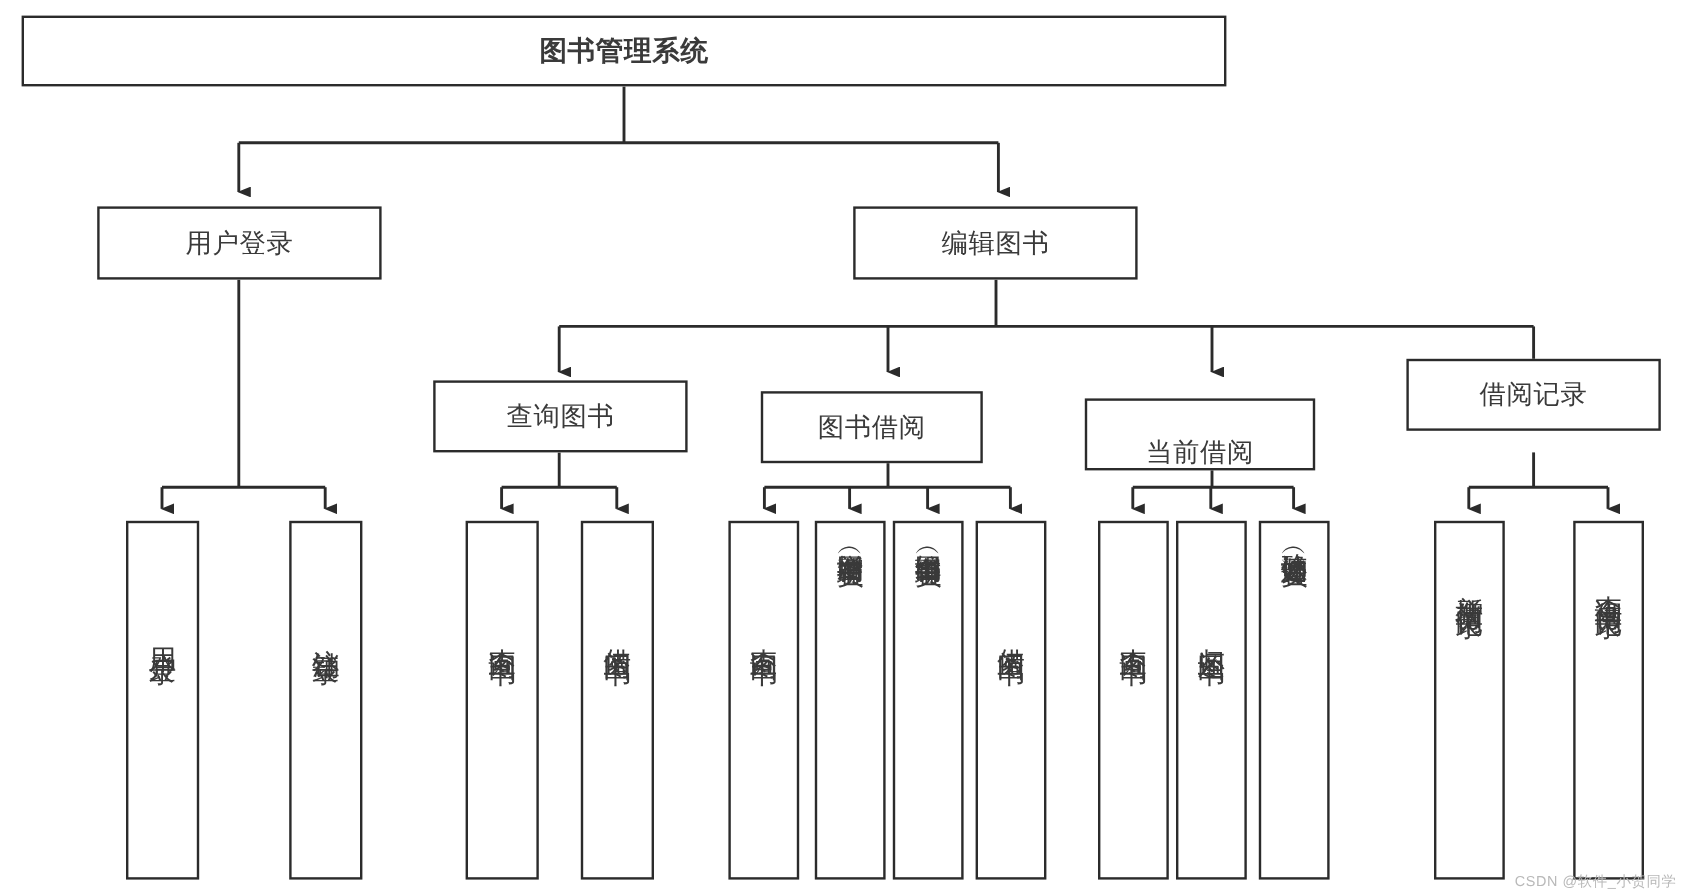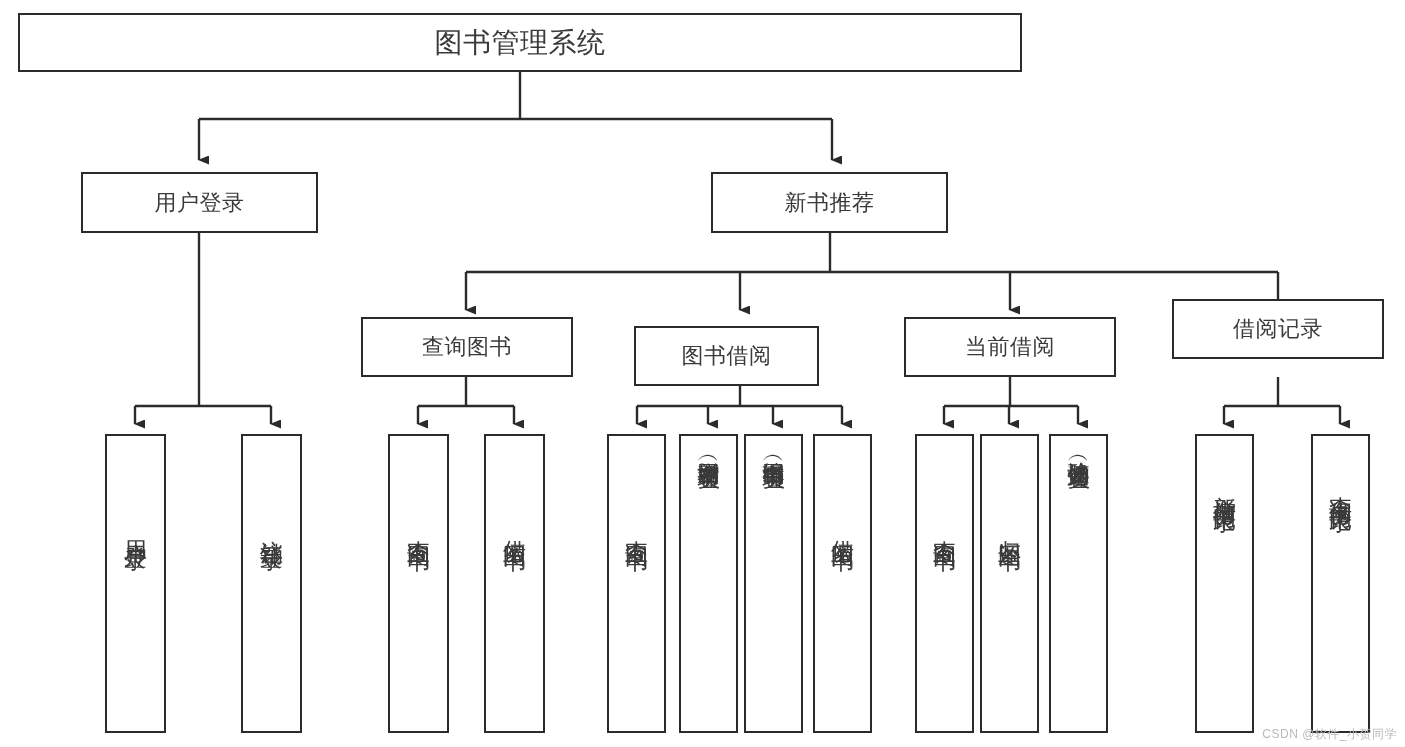--- a/index.html
+++ b/index.html
@@ -57,21 +57,22 @@
     text-orientation: upright;
     font-size: 23px;
     letter-spacing: 3px;
     line-height: 1;
   }
   .node.vert.tight .node-label {
     font-size: 22px;
     letter-spacing: 1px;
   }
   #title-node .node-label {
-    font-size: 28px;
+    font-size: 23px;
+    font-weight: bold;
   }
   .watermark {
     position: absolute;
     right: 8px;
     bottom: 4px;
     font-size: 12px;
     color: #b9b9b9;
     letter-spacing: 0.5px;
     white-space: pre;
   }
@@ -132,30 +133,30 @@
   </svg>
 
   <div class="node horiz" id="title-node" style="left:18px; top:13px; width:1004px; height:59px;">
     <span class="node-label">图书管理系统</span>
   </div>
 
   <div class="node horiz" style="left:81px; top:172px; width:237px; height:61px;">
     <span class="node-label">用户登录</span>
   </div>
   <div class="node horiz" style="left:711px; top:172px; width:237px; height:61px;">
-    <span class="node-label">新书推荐</span>
+    <span class="node-label">编辑图书</span>
   </div>
 
   <div class="node horiz" style="left:361px; top:317px; width:212px; height:60px;">
     <span class="node-label">查询图书</span>
   </div>
   <div class="node horiz" style="left:634px; top:326px; width:185px; height:60px;">
     <span class="node-label">图书借阅</span>
   </div>
-  <div class="node horiz" style="left:904px; top:317px; width:212px; height:60px;">
+  <div class="node horiz" style="left:904px; top:332px; width:192px; height:60px;align-items:flex-end;">
     <span class="node-label">当前借阅</span>
   </div>
   <div class="node horiz" style="left:1172px; top:299px; width:212px; height:60px;">
     <span class="node-label">借阅记录</span>
   </div>
 
   <div class="node vert" style="left:105px; top:434px; width:61px; height:299px; padding-top:86px;">
     <span class="node-label">用户登录</span>
   </div>
   <div class="node vert" style="left:241px; top:434px; width:61px; height:299px; padding-top:86px;">

